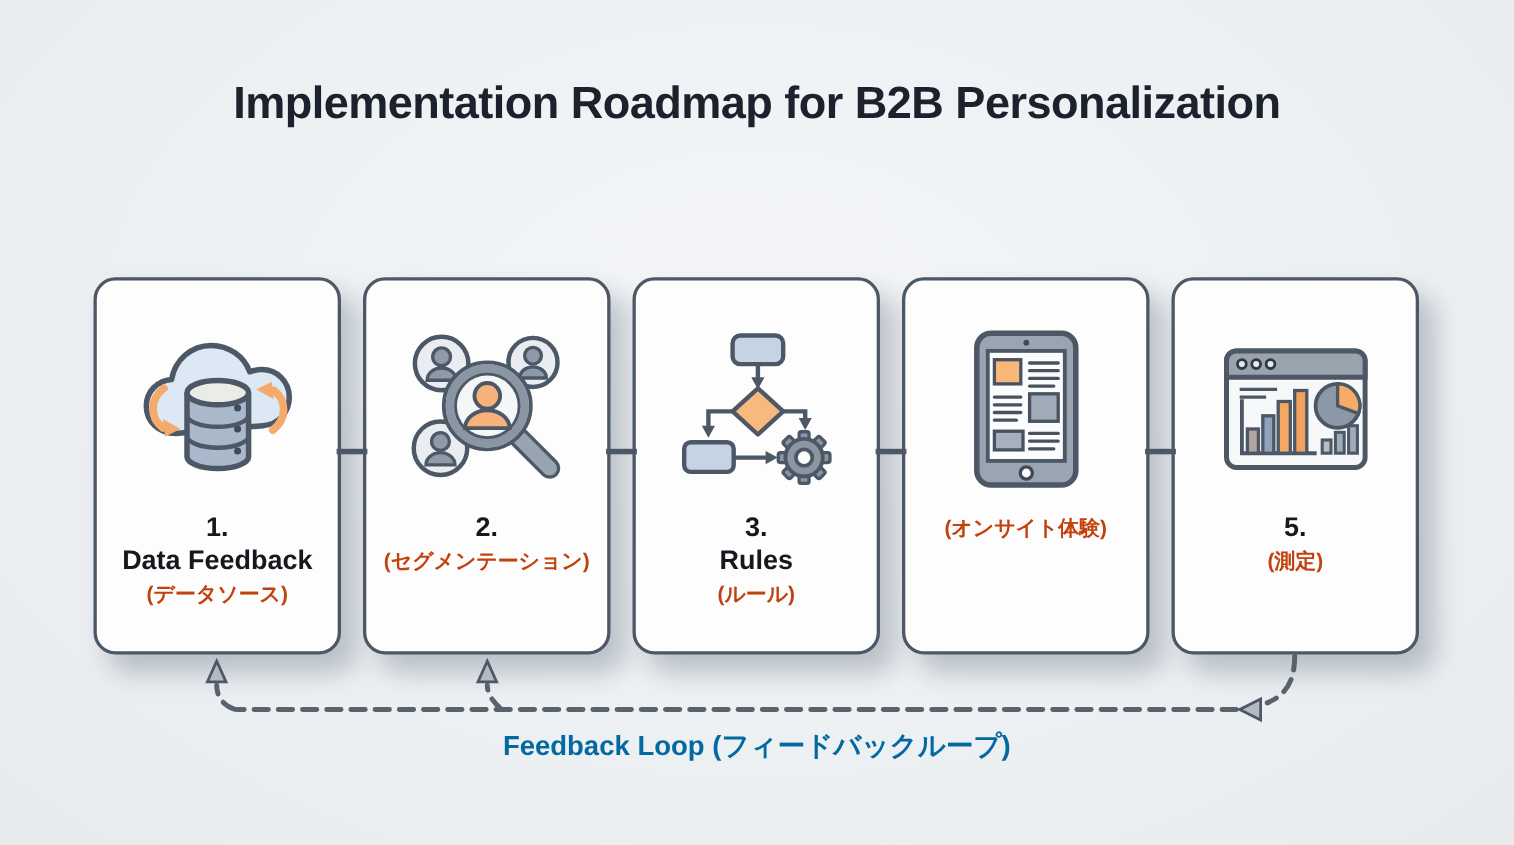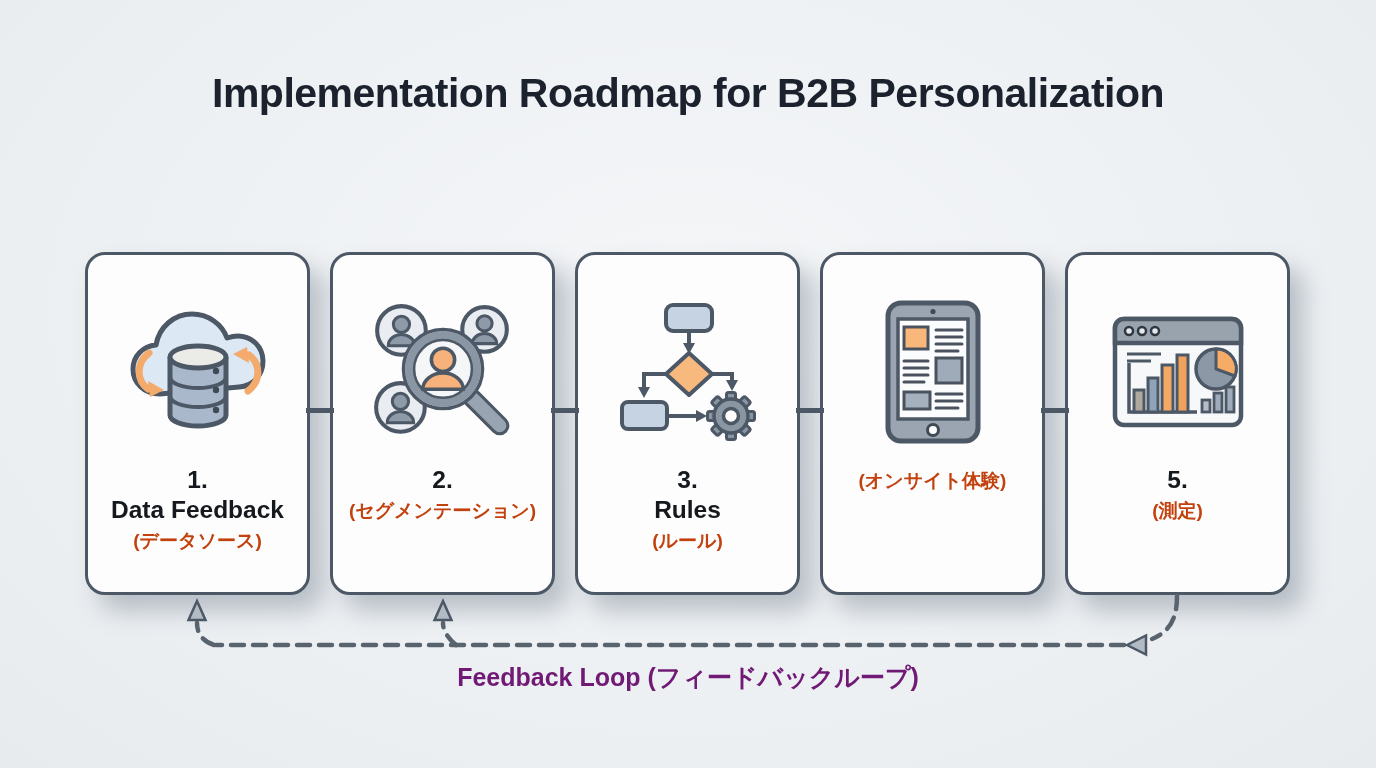--- a/index.html
+++ b/index.html
@@ -32,21 +32,21 @@
 
   .connector { position:absolute; top:408px; height:5px; background:#4d5866; }
   #conn-1 { left:306px; width:28px; }
   #conn-2 { left:551px; width:28px; }
   #conn-3 { left:796px; width:28px; }
   #conn-4 { left:1041px; width:28px; }
 
   .feedback-svg { position:absolute; top:593px; left:0; }
   .feedback-label {
     position:absolute; top:661px; left:0; width:100%;
-    text-align:center; font-size:25px; font-weight:700; color:#701a75;
+    text-align:center; font-size:25px; font-weight:700; color:#0369a1;
   }
 </style>
 </head>
 <body>
 
 <div class="header">
   <div class="title">Implementation Roadmap for B2B Personalization</div>
 </div>
 
 <div class="cards">

